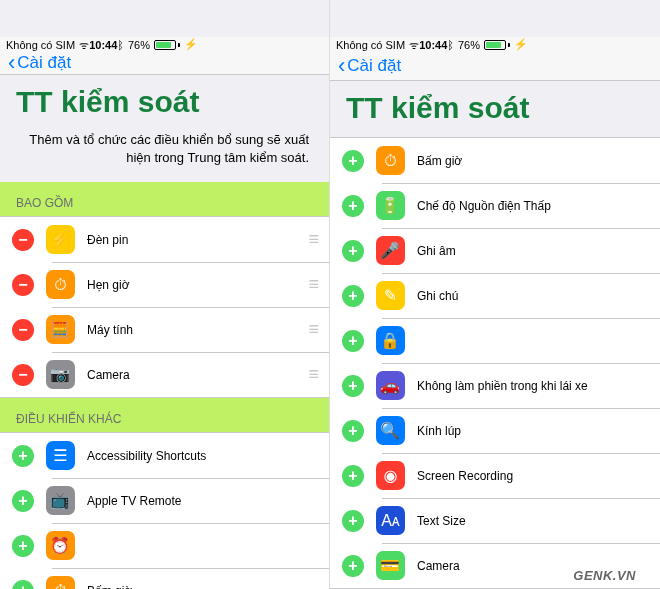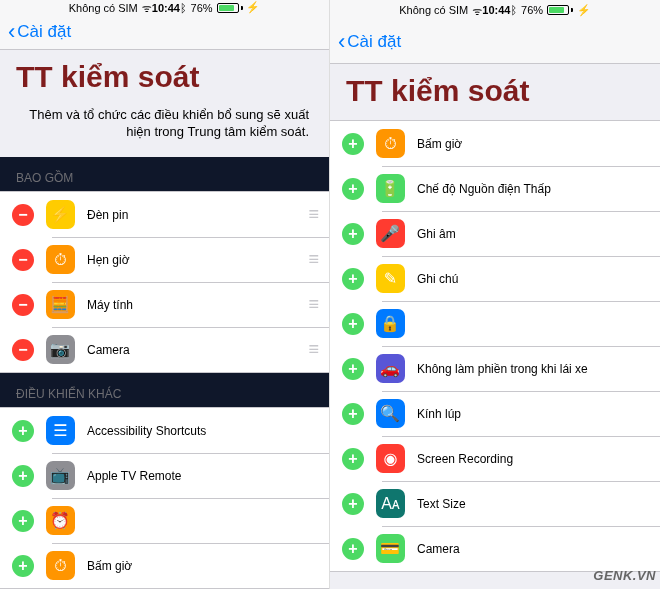--- a/index.html
+++ b/index.html
@@ -1,43 +1,43 @@
 <!DOCTYPE html>
 <html><head>
 <meta charset="utf-8">
 <style>
   * { box-sizing: border-box; margin: 0; padding: 0; }
   body { font-family: -apple-system, "Helvetica Neue", Helvetica, Arial, sans-serif; background: #fff; width: 660px; height: 589px; overflow: hidden; position: relative; }
   .wrap { display: flex; width: 660px; height: 589px; background: #efeff4; }
   .phone { width: 330px; height: 589px; background: #efeff4; display: flex; flex-direction: column; overflow: hidden; border-right: 1px solid #ddd; }
   .phone:last-child { border-right: none; }
-  .status { height: 20px; background: #f7f7f8; display: flex; align-items: center; justify-content: center; font-size: 11px; padding: 0 6px; color: #000; }
+  .status { height: 20px; background: #f7f7f8; display: flex; align-items: center; justify-content: flex-start; font-size: 11px; padding: 0 6px; color: #000; margin-top: 37px; }
   .status .left, .status .right { display: flex; align-items: center; gap: 4px; }
   .status .center { font-weight: 600; }
   .nav { height: 44px; background: #f7f7f8; display: flex; align-items: center; padding: 0 8px; border-bottom: 1px solid #c8c7cc; }
   .nav .back { color: #007aff; font-size: 17px; display: flex; align-items: center; gap: 2px; cursor: pointer; }
   .nav .chev { font-size: 22px; line-height: 1; }
-  .title { font-size: 30px; font-weight: 700; color: #7f1d1d; padding: 10px 16px 6px; background: #efeff4; }
+  .title { font-size: 30px; font-weight: 700; color: #15803d; padding: 10px 16px 6px; background: #efeff4; }
   .desc { font-size: 13px; color: #000; text-align: right; padding: 6px 20px 16px; background: #efeff4; line-height: 1.35; }
-  .section-header { font-size: 12px; color: #6d6d72; padding: 14px 16px 6px; text-transform: uppercase; background: #0f172a; }
+  .section-header { font-size: 12px; color: #6d6d72; padding: 14px 16px 6px; text-transform: uppercase; background: #bef264; }
   .list { background: #fff; border-top: 1px solid #c8c7cc; border-bottom: 1px solid #c8c7cc; }
   .row { display: flex; align-items: center; height: 45px; padding: 0 12px 0 12px; position: relative; }
   .row + .row::before { content: ""; position: absolute; top: 0; left: 52px; right: 0; height: 1px; background: #c8c7cc; }
   .circle { width: 22px; height: 22px; border-radius: 50%; display: flex; align-items: center; justify-content: center; margin-right: 12px; flex-shrink: 0; cursor: pointer; }
   .circle.minus { background: #ff3b30; }
   .circle.plus { background: #4cd964; }
   .circle span { color: #fff; font-weight: 700; font-size: 16px; line-height: 1; }
   .appicon { width: 29px; height: 29px; border-radius: 7px; margin-right: 12px; flex-shrink: 0; display: flex; align-items: center; justify-content: center; font-size: 16px; color: #fff; }
   .label { font-size: 12px; color: #000; flex: 1; white-space: nowrap; overflow: hidden; text-overflow: ellipsis; }
   .grip { color: #c7c7cc; font-size: 18px; letter-spacing: -2px; margin-left: 8px; cursor: grab; }
   .battery { display: inline-flex; align-items: center; gap: 2px; }
   .batt-body { width: 22px; height: 10px; border: 1px solid #000; border-radius: 2px; position: relative; }
   .batt-fill { position: absolute; left: 1px; top: 1px; bottom: 1px; width: 75%; background: #4cd964; border-radius: 1px; }
   .batt-tip { width: 2px; height: 4px; background: #000; border-radius: 0 1px 1px 0; }
-  .watermark { position: absolute; bottom: 6px; right: 4px; font-size: 13px; font-style: italic; font-weight: 700; color: #888; letter-spacing: 0.5px; }
+  .watermark { position: absolute; bottom: 6px; right: 24px; font-size: 13px; font-style: italic; font-weight: 700; color: #888; letter-spacing: 0.5px; }
   .watermark .genk { color: #666; }
 </style>
 </head>
 <body>
 
 <div class="wrap">
 
   <div class="phone">
     <div class="status">
       <div class="left">
@@ -246,21 +246,21 @@
           </div>
         <div class="appicon" style="background:#ff3b30">
             <span>◉</span>
           </div>
         <div class="label">Screen Recording</div>
       </div>
       <div class="row">
         <div class="circle plus">
             <span>+</span>
           </div>
-        <div class="appicon" style="background:#0f766e">
+        <div class="appicon" style="background:#1d4ed8">
             <span>Aᴀ</span>
           </div>
         <div class="label">Text Size</div>
       </div>
       <div class="row">
         <div class="circle plus">
             <span>+</span>
           </div>
         <div class="appicon" style="background:#4cd964">
             <span>💳</span>

